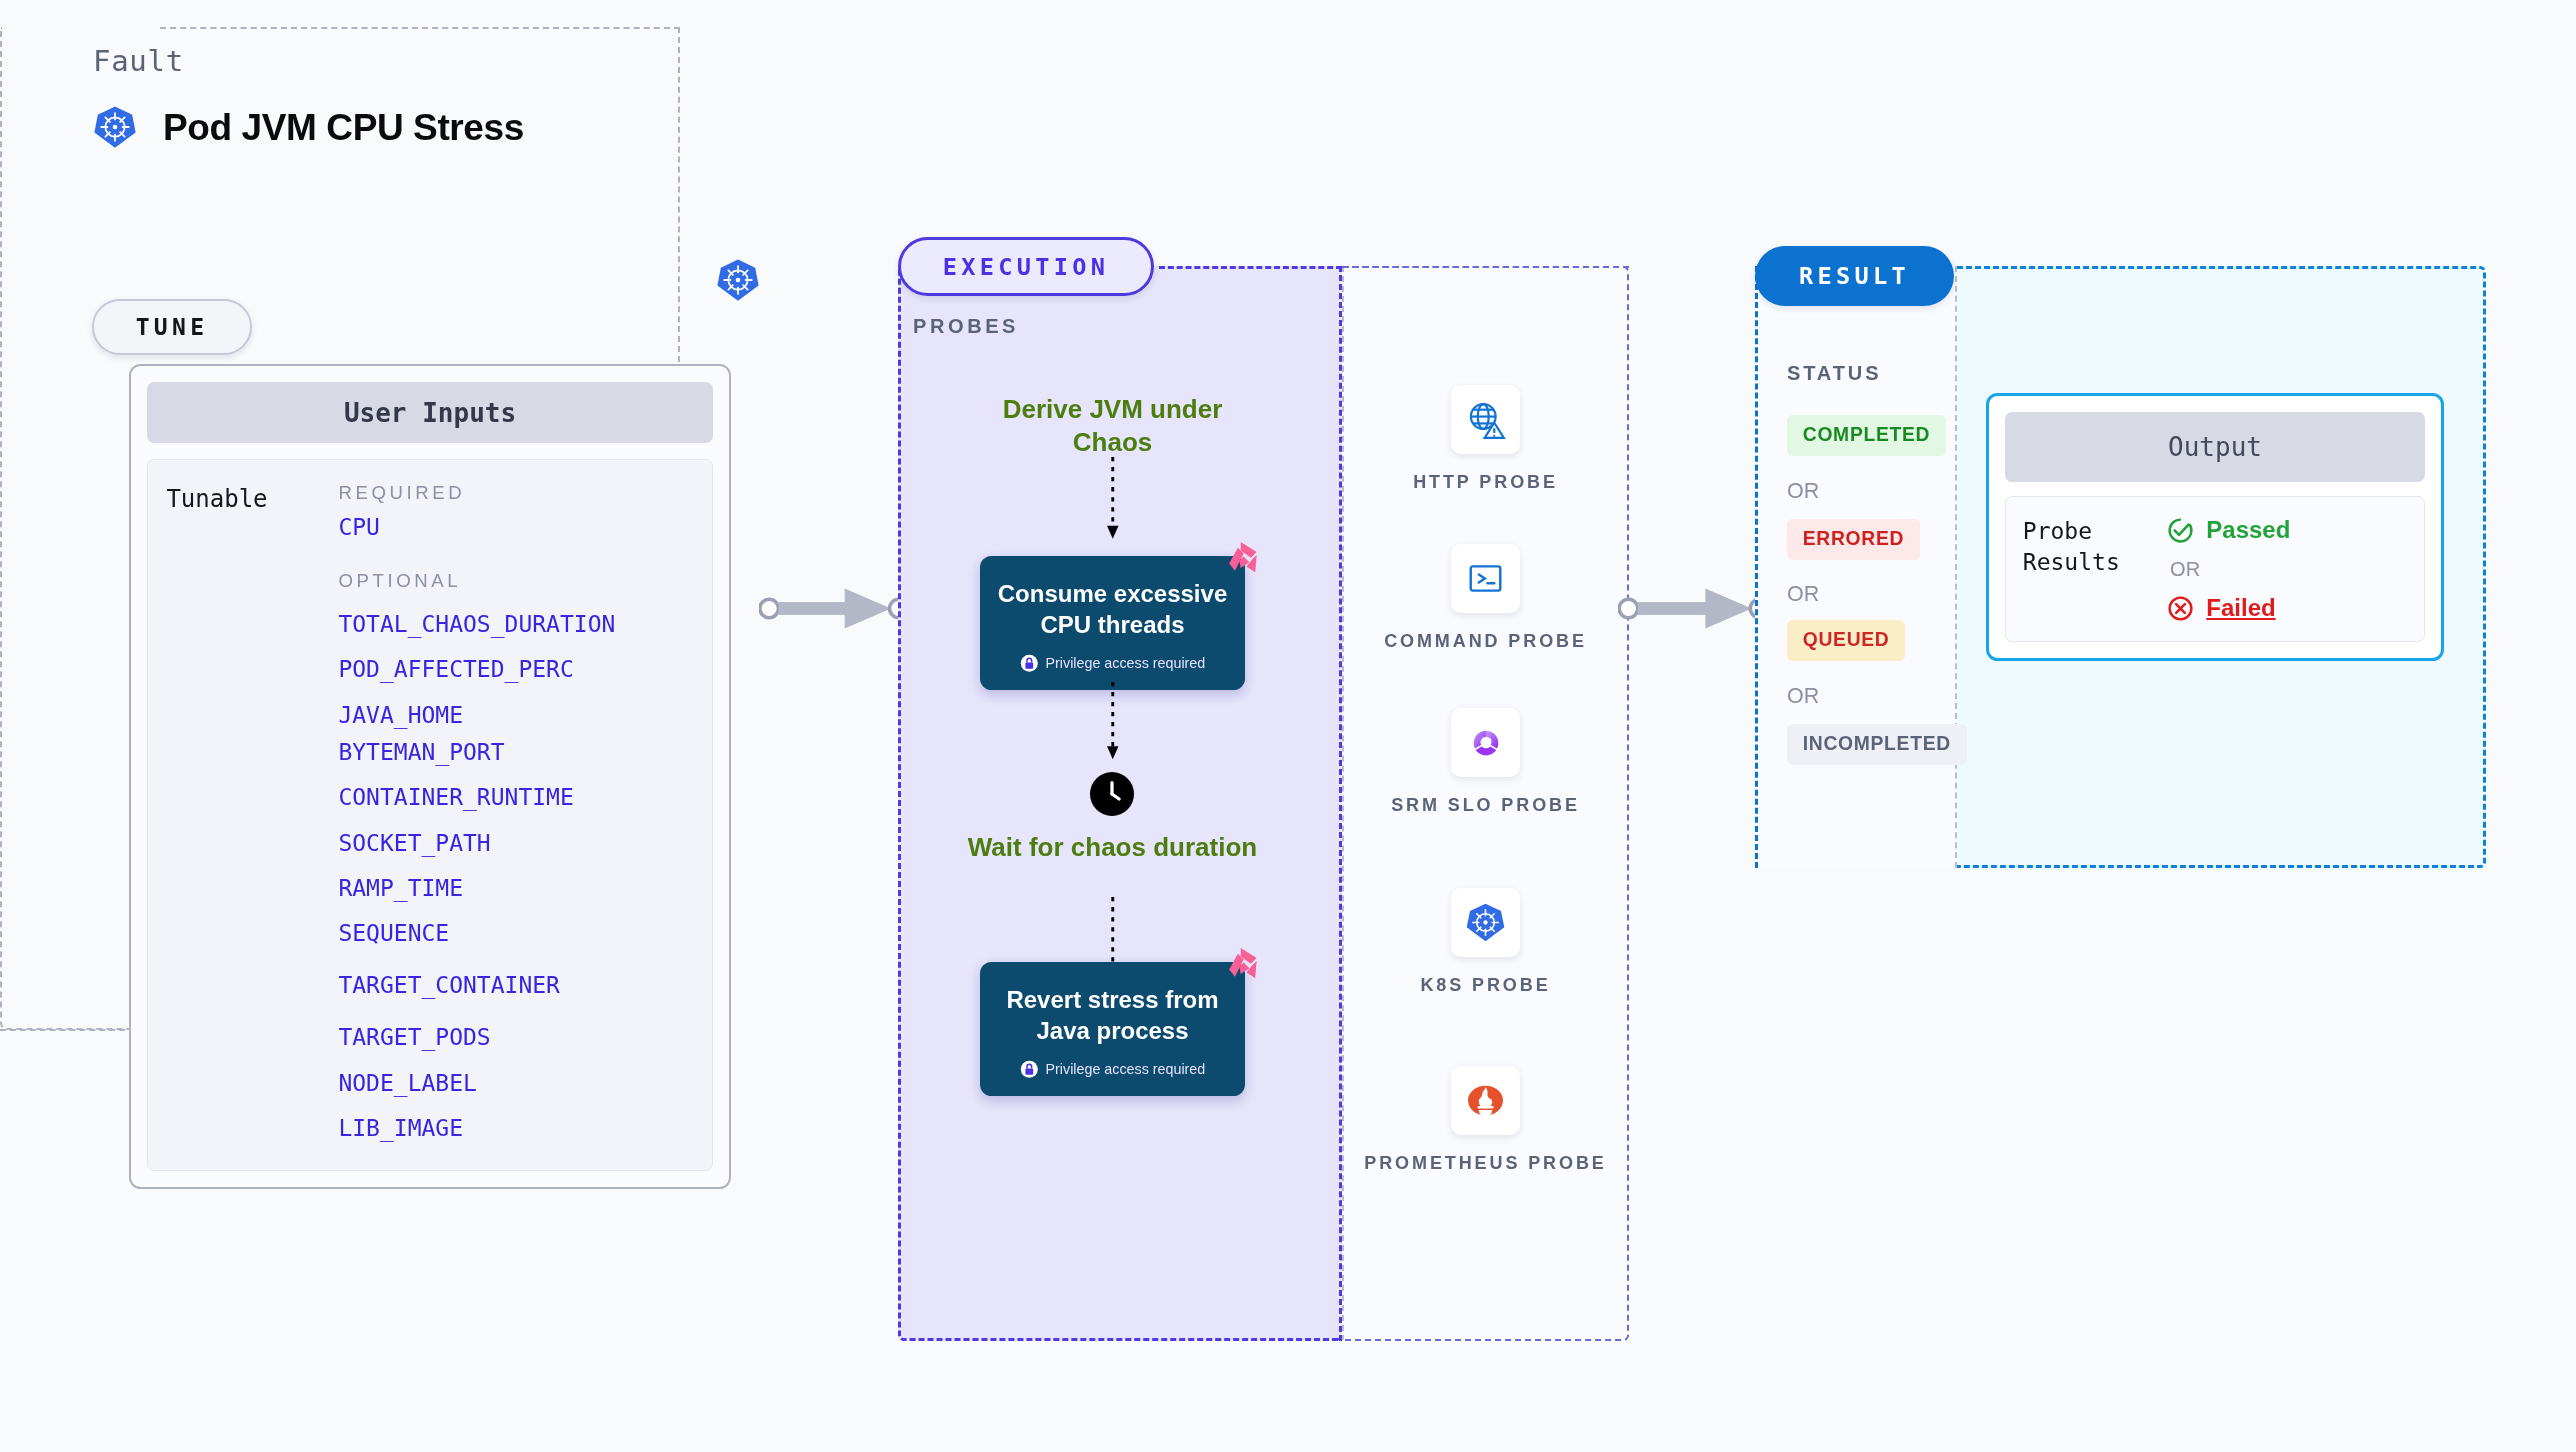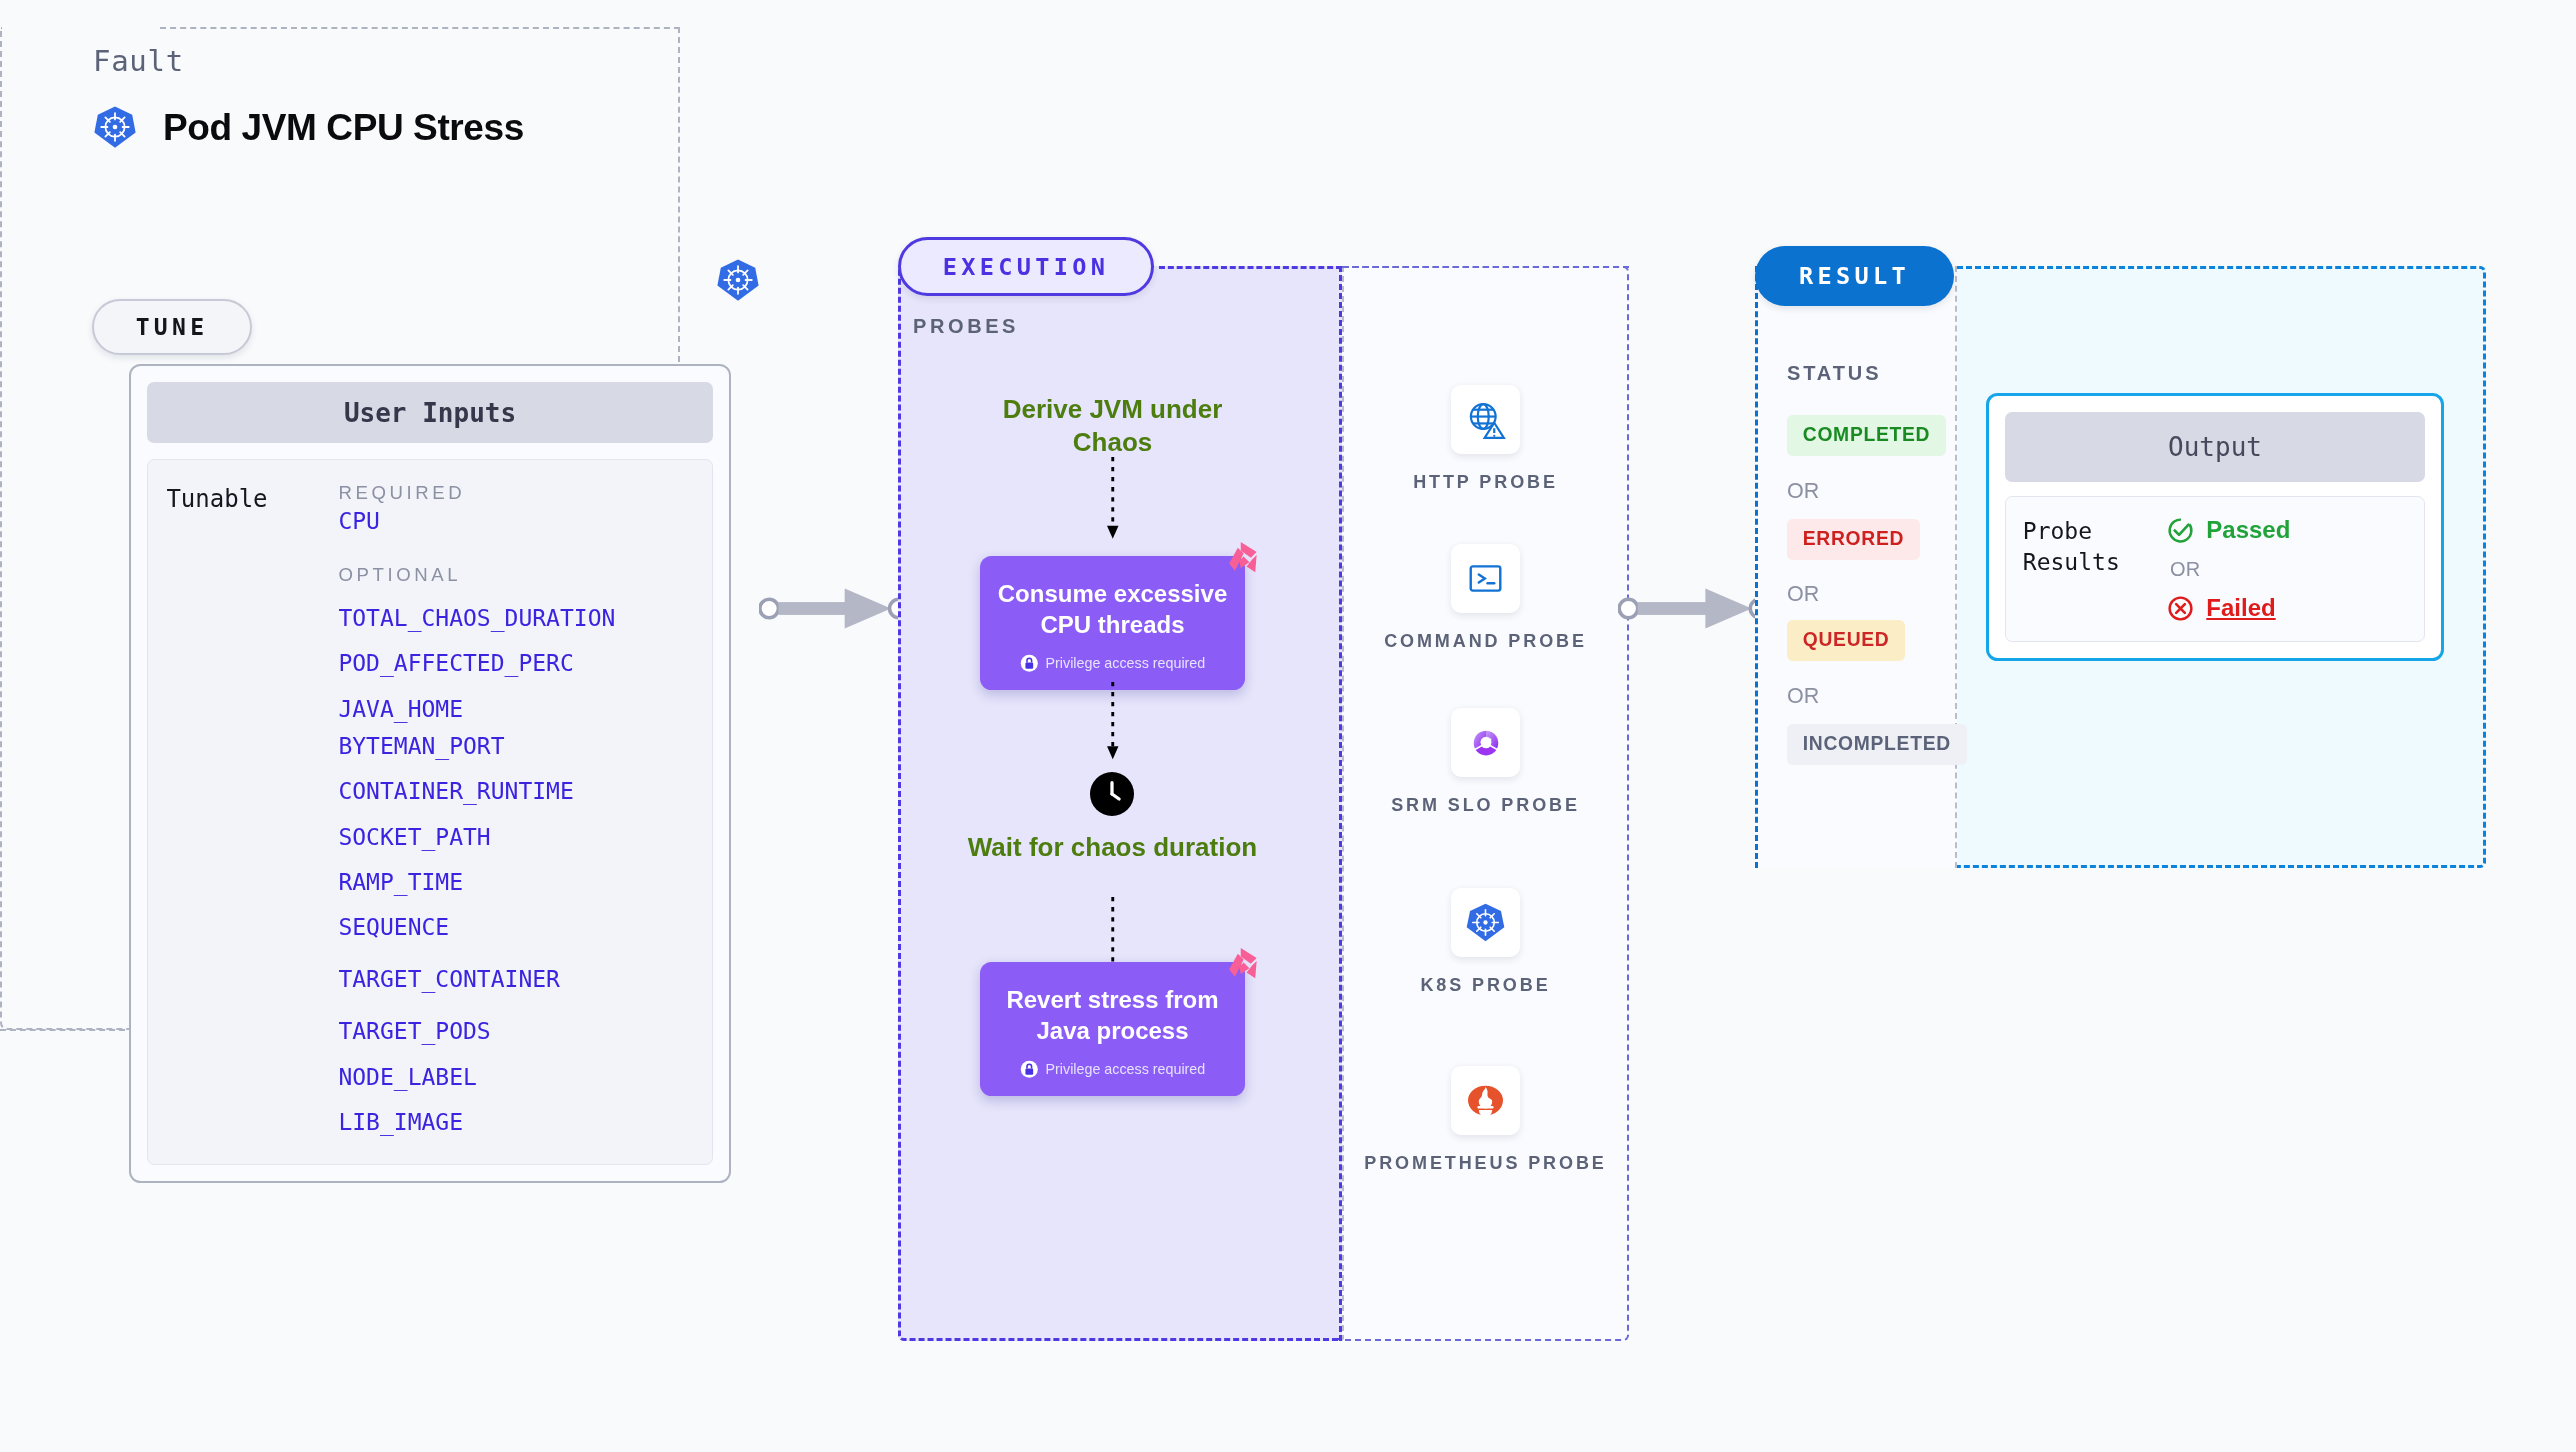--- a/index.html
+++ b/index.html
@@ -77,21 +77,21 @@
     font-family: "DejaVu Sans Mono", monospace;
     font-size: 24px; color: #15171f; width: 172px; flex: none; padding-top: 2.9px;
   }
   .group-label {
     font-size: 18.6px; color: #8b90a2; letter-spacing: 3.6px; font-weight: 500;
   }
   .param {
     font-family: "DejaVu Sans Mono", monospace;
     font-size: 23px; color: #3b24e0; margin-top: 19.3px; white-space: nowrap;
   }
-  #required-label { margin-bottom: 4px; }
+  #required-label { margin-bottom: 10px; }
   #optional-label { margin-top: 30px; }
 
   
   #exec-panel { left: 898px; top: 266px; width: 731px; height: 1075px; }
   #exec-fill {
     position: absolute; left: 0; top: 0; width: 444px; height: 1075px;
     background: #e6e5fb;
     border: 3.6px dashed #4f39e0; border-top: none;
     border-bottom-left-radius: 5.7px;
   }
@@ -118,21 +118,21 @@
     position: absolute; left: 913px; top: 315px;
     font-size: 20px; letter-spacing: 3.6px; color: #5c6378; font-weight: 600;
   }
 
   .exec-step-label {
     position: absolute; text-align: center; width: 301px;
     font-size: 26px; font-weight: 700; color: #4d7c0f; line-height: 1.26;
   }
   .exec-card {
     position: absolute; width: 265px;
-    background: #8b5cf6; border-radius: 11.5px;
+    background: #0c4a6e; border-radius: 11.5px;
     padding: 21.5px 14.3px 17px 14.3px; text-align: center;
     box-shadow: 0 4.3px 11.5px rgba(40,30,140,.22);
   }
   .exec-card-title {
     font-size: 24px; font-weight: 700; color: #fff; line-height: 1.3;
   }
   .exec-card-note {
     margin-top: 14.3px; font-size: 14.3px; color: #e6e3ff;
     display: flex; align-items: center; justify-content: center; gap: 7.2px;
   }

